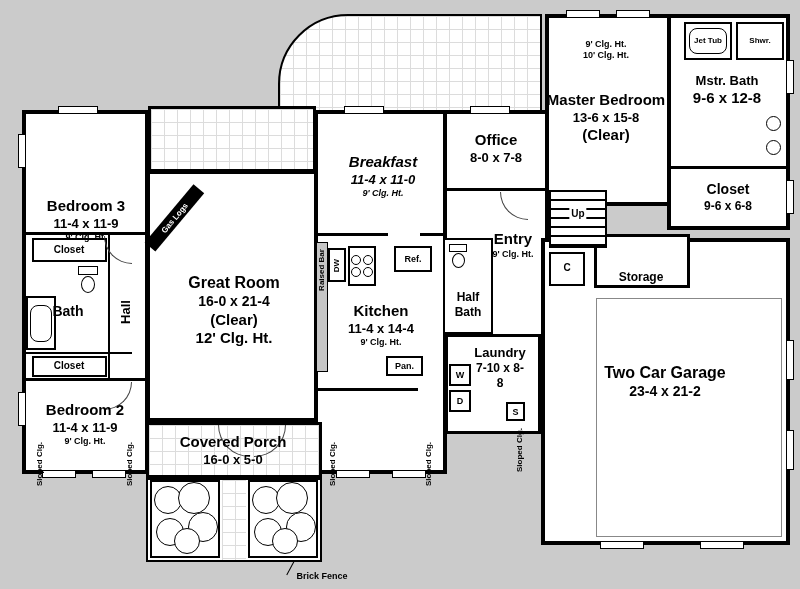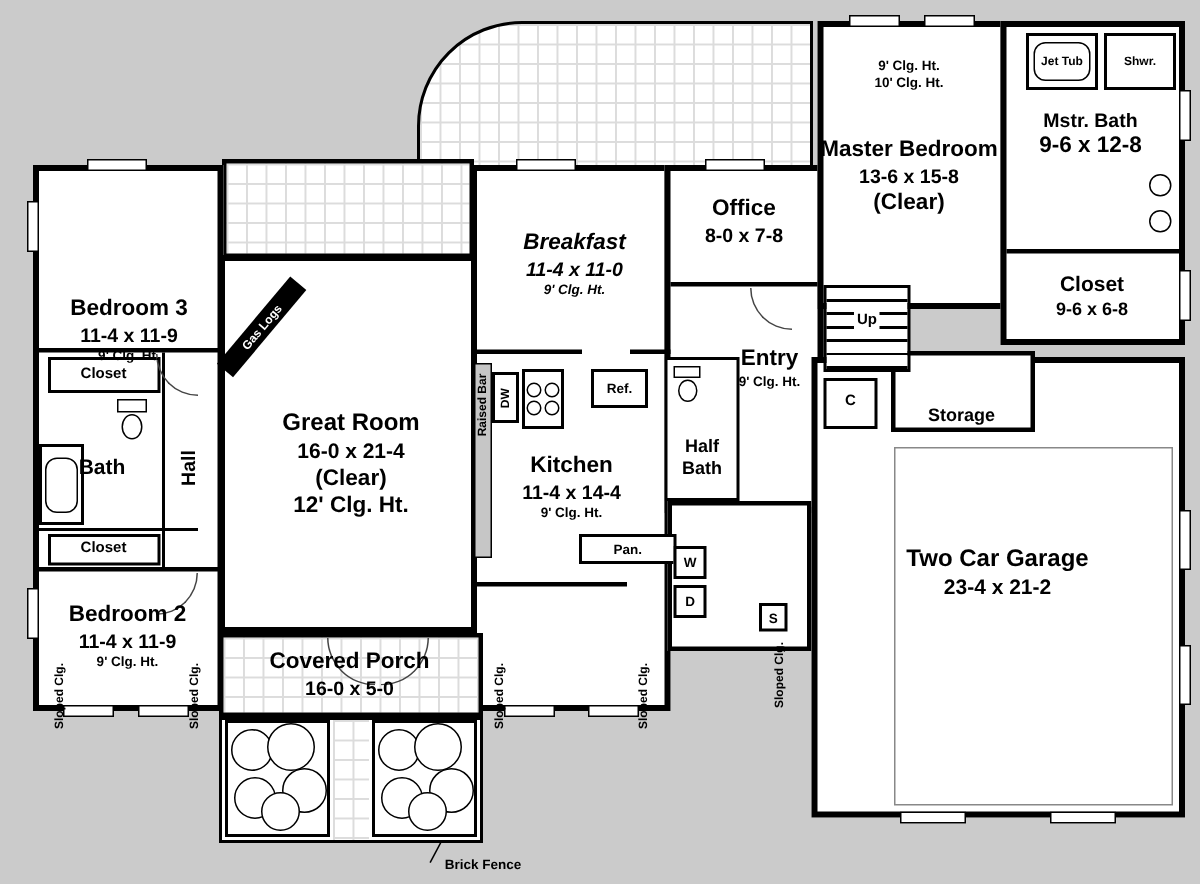--- a/index.html
+++ b/index.html
@@ -98,21 +98,21 @@
     <span class="burners">
       <span class="burner"></span>
         <span class="burner"></span>
         <span class="burner"></span>
         <span class="burner"></span>
     </span>
   </div>
   <div class="fix" style="left:394px;top:246px;width:38px;height:26px;">
     <span class="clg">Ref.</span>
   </div>
-  <div class="fix" style="left:386px;top:356px;width:65px;height:20px;">
+  <div class="fix" style="left:386px;top:356px;width:37px;height:20px;">
     <span class="clg">Pan.</span>
   </div>
 
   <div class="fix" style="left:449px;top:364px;width:22px;height:22px;">
     <span class="clg">W</span>
   </div>
   <div class="fix" style="left:449px;top:390px;width:22px;height:22px;">
     <span class="clg">D</span>
   </div>
   <div class="fix" style="left:506px;top:402px;width:19px;height:19px;">
@@ -230,20 +230,24 @@
 
   <div class="lbl" style="left:513px;top:245px;">
     <div class="name">Entry</div>
     <div class="clg">9' Clg. Ht.</div>
   </div>
 
   <div class="lbl t10" style="left:578px;top:214px;background:#fff;padding:0 2px;">Up</div>
   <div class="lbl t10" style="left:567px;top:268px;">C</div>
   <div class="lbl t12" style="left:641px;top:277px;">Storage</div>
 
+  <div class="lbl" style="left:500px;top:368px;">
+    <div class="dims">Laundry</div>
+    <div class="t12 wrapbox" style="width:50px;margin:0 auto;white-space:normal;">7-10 x 8-8</div>
+  </div>
 
   <div class="lbl" style="left:85px;top:424px;">
     <div class="name">Bedroom 2</div>
     <div class="dims">11-4 x 11-9</div>
     <div class="clg">9' Clg. Ht.</div>
   </div>
 
 
   <div class="lbl" style="left:233px;top:450px;">
     <div class="name">Covered Porch</div>

